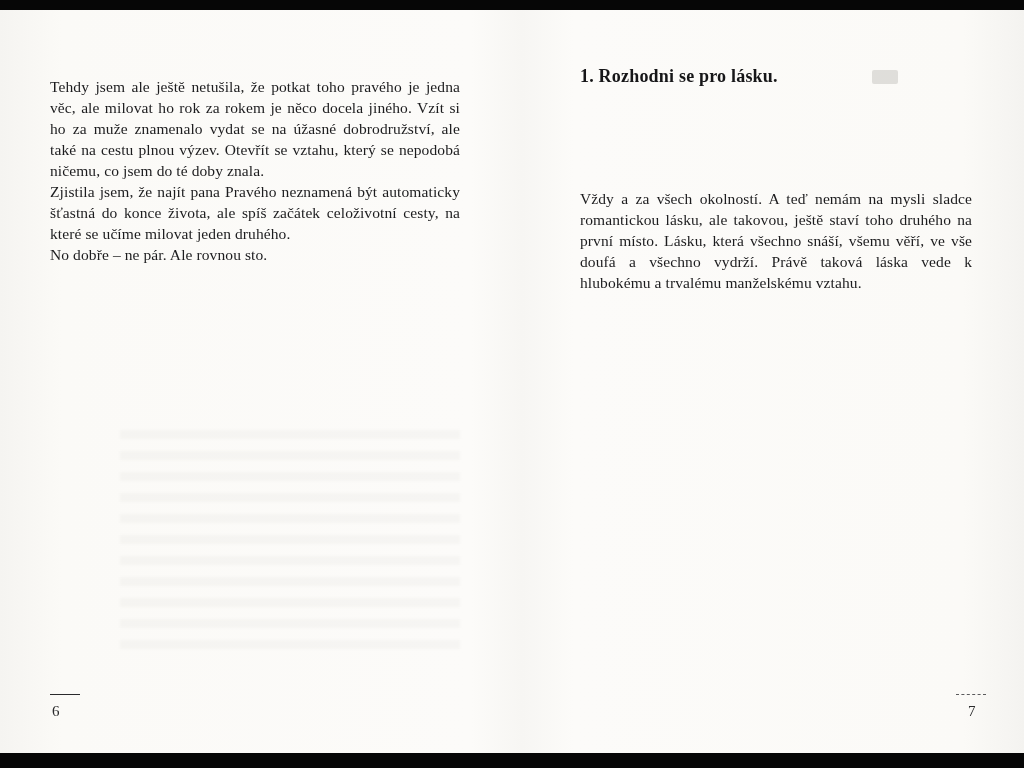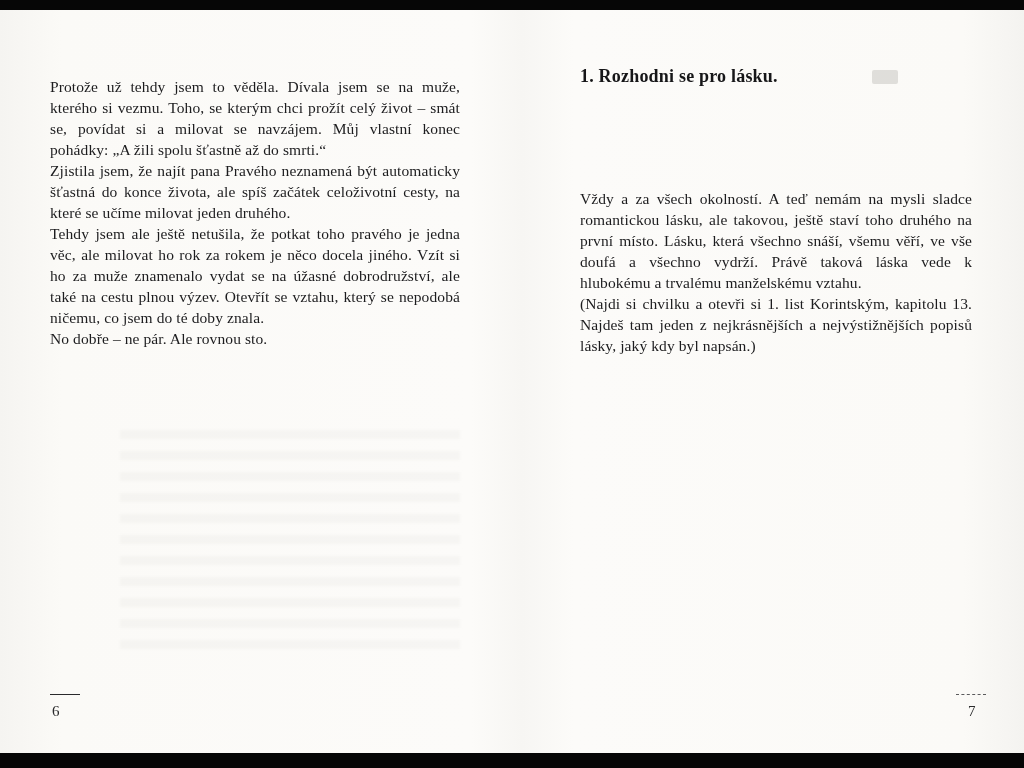--- a/index.html
+++ b/index.html
@@ -120,39 +120,37 @@
 </style>
 </head>
 <body>
 
 <div class="scan">
 
   <div class="edge-bar top"></div>
   <div class="edge-bar bottom"></div>
 
   <div class="text-col left-col">
-    <p>Protože už tehdy jsem to věděla. Dívala jsem se na muže, kterého si vezmu. Toho, se kterým chci prožít celý život – smát se, povídat si a milovat se navzájem. Můj vlastní konec pohádky: „A žili spolu šťastně až do smrti.“</p>
+    <p>Tehdy jsem ale ještě netušila, že potkat toho pravého je jedna věc, ale milovat ho rok za rokem je něco docela jiného. Vzít si ho za muže znamenalo vydat se na úžasné dobrodružství, ale také na cestu plnou výzev. Otevřít se vztahu, který se nepodobá ničemu, co jsem do té doby znala.</p>
     <p>Zjistila jsem, že najít pana Pravého neznamená být automaticky šťastná do konce života, ale spíš začátek celoživotní cesty, na které se učíme milovat jeden druhého.</p>
-    <p>Tehdy jsem ale ještě netušila, že potkat toho pravého je jedna věc, ale milovat ho rok za rokem je něco docela jiného. Vzít si ho za muže znamenalo vydat se na úžasné dobrodružství, ale také na cestu plnou výzev. Otevřít se vztahu, který se nepodobá ničemu, co jsem do té doby znala.</p>
     <p>No dobře – ne pár. Ale rovnou sto.</p>
   </div>
 
   <div class="ghosting"></div>
 
   <div class="page-footer footer-left">
     <span class="rule"></span>
     <span class="num">6</span>
   </div>
 
   <h1 class="chapter-heading">1. Rozhodni se pro lásku.</h1>
   <div class="scan-artifact"></div>
 
   <div class="text-col right-col">
     <p>Vždy a za všech okolností. A teď nemám na mysli sladce romantickou lásku, ale takovou, ještě staví toho druhého na první místo. Lásku, která všechno snáší, všemu věří, ve vše doufá a všechno vydrží. Právě taková láska vede k hlubokému a trvalému manželskému vztahu.</p>
-    <p>(Najdi si chvilku a otevři si 1. list Korintským, kapitolu 13. Najdeš tam jeden z nejkrásnějších a nejvýstižnějších popisů lásky, jaký kdy byl napsán.)</p>
   </div>
 
   <div class="page-footer footer-right">
     <span class="rule"></span>
     <span class="num">7</span>
   </div>
 
 </div>
 
 </body></html>

